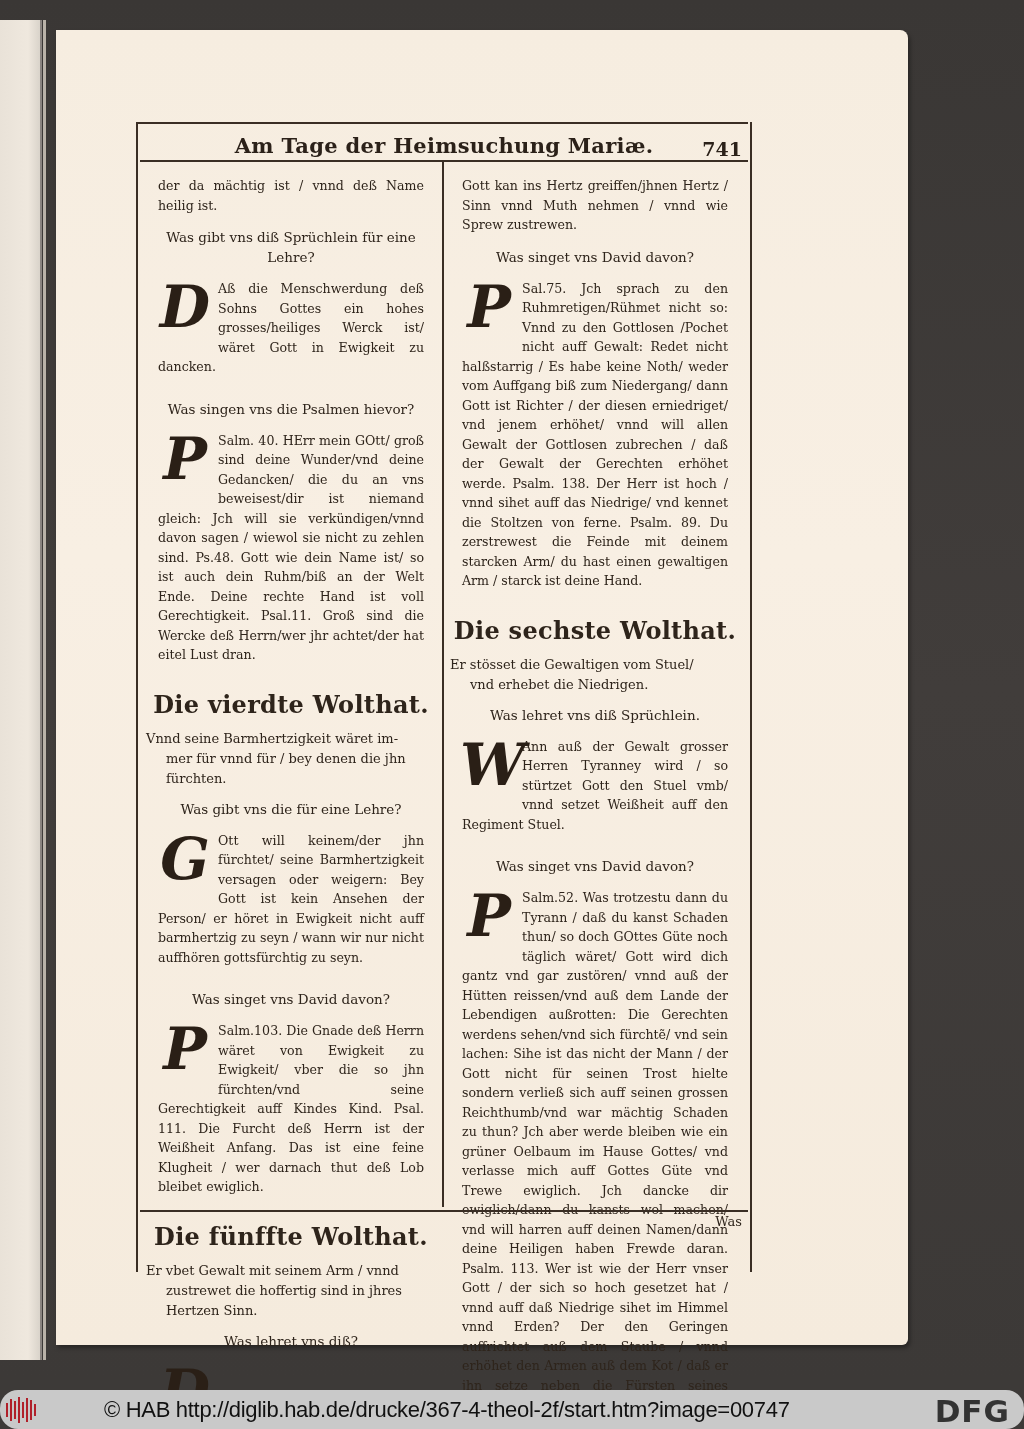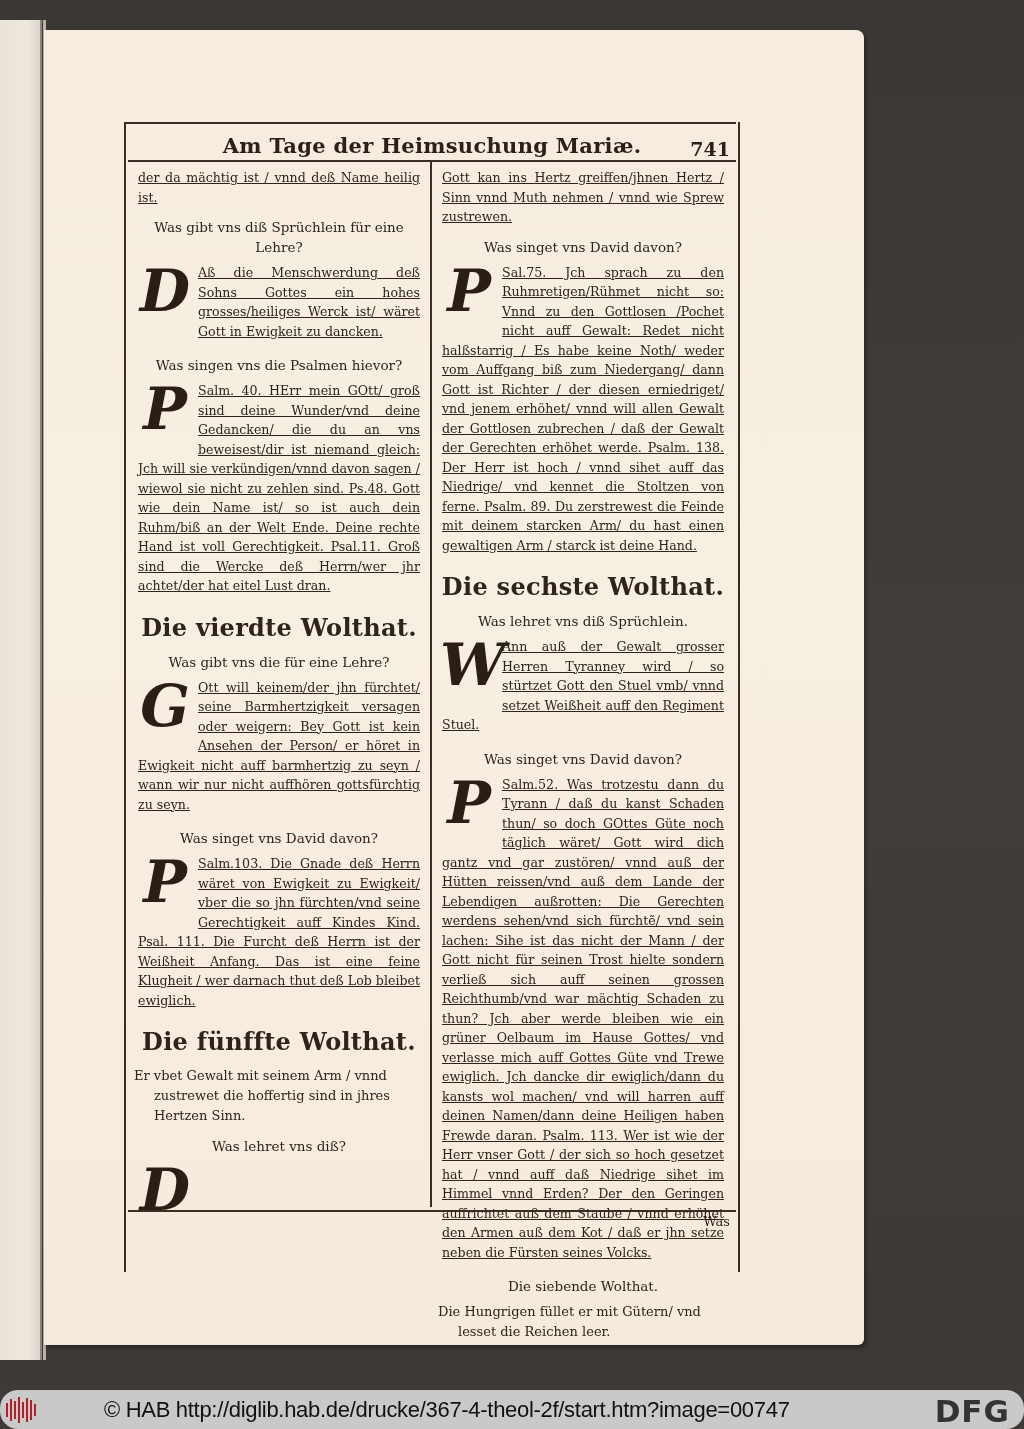--- a/index.html
+++ b/index.html
@@ -15,24 +15,25 @@
     .verso-edge {
       position: absolute; left: 0; top: 20px; width: 40px; height: 1340px;
       background: linear-gradient(90deg, #e9e2d8 0%, #efe8de 70%, #d9d3ca 100%);
       border-right: 2px solid #8a8480;
     }
     .verso-edge::after {
       content: ""; position: absolute; right: -6px; top: 0; width: 3px; height: 100%;
       background: #b9b2a8;
     }
     .page {
-      position: absolute; left: 44px; top: 30px; width: 820px; height: 1315px;
+      position: absolute; left: 56px; top: 30px; width: 820px; height: 1315px;
       background: linear-gradient(180deg, #f6ede0 0%, #f8efe3 40%, #f5ebdd 100%);
       border-radius: 0 8px 6px 0;
       box-shadow: 2px 3px 4px rgba(0,0,0,0.35);
+      padding-left: 32px;
     }
     .frame {
       position: absolute; left: 72px; top: 92px; width: 620px; height: 1150px;
     }
     .frame .rule-top {
       position: absolute; left: 10px; right: 0; top: 0; height: 2px; background: #3a2e24;
     }
     .frame .rule-left {
       position: absolute; left: 8px; top: 0; bottom: 0; width: 2px; background: #3a2e24;
     }
@@ -54,21 +55,21 @@
     }
     .columns {
       position: absolute; left: 12px; right: 0; top: 40px; height: 1045px;
       display: flex;
     }
     .col {
       position: relative; width: 290px; padding: 2px 6px 0 6px;
       color: #2e241b; font-size: 12.6px; line-height: 19.5px;
     }
     .col.left { border-right: 2px solid #3a2e24; }
-    .col p { margin: 4px; text-align: justify; text-decoration: underline; }
+    .col p { margin: 12px; text-align: justify; }
     .heading {
       text-align: center; font-size: 13.5px; line-height: 20px; margin: 10px 0 6px 0;
     }
     .section-title {
       text-align: center; font-weight: bold; font-size: 24px; line-height: 24px;
       margin: 16px 0 12px 0; letter-spacing: 0.3px;
     }
     .verse {
       text-align: left; font-size: 13px; line-height: 20px;
       padding-left: 0; margin: 4px 0 8px 0;
@@ -133,20 +134,24 @@
             <span>Aß die Menschwerdung deß Sohns Gottes ein hohes grosses/heiliges Werck ist/ wäret Gott in Ewigkeit zu dancken.</span>
           </p>
           <div class="clear"></div>
           <div class="heading">Was singen vns die Psalmen hievor?</div>
           <p>
             <span class="drop">P</span>
             <span>Salm. 40. HErr mein GOtt/ groß sind deine Wunder/vnd deine Gedancken/ die du an vns beweisest/dir ist niemand gleich: Jch will sie verkündigen/vnnd davon sagen / wiewol sie nicht zu zehlen sind. Ps.48. Gott wie dein Name ist/ so ist auch dein Ruhm/biß an der Welt Ende. Deine rechte Hand ist voll Gerechtigkeit. Psal.11. Groß sind die Wercke deß Herrn/wer jhr achtet/der hat eitel Lust dran.</span>
           </p>
           <div class="clear"></div>
           <div class="section-title">Die vierdte Wolthat.</div>
+          <div class="verse">
+            <span>Vnnd seine Barmhertzigkeit wäret im-</span>
+            <span class="cont">mer für vnnd für / bey denen die jhn fürchten.</span>
+          </div>
           <div class="heading">Was gibt vns die für eine Lehre?</div>
           <p>
             <span class="drop">G</span>
             <span>Ott will keinem/der jhn fürchtet/ seine Barmhertzigkeit versagen oder weigern: Bey Gott ist kein Ansehen der Person/ er höret in Ewigkeit nicht auff barmhertzig zu seyn / wann wir nur nicht auffhören gottsfürchtig zu seyn.</span>
           </p>
           <div class="clear"></div>
           <div class="heading">Was singet vns David davon?</div>
           <p>
             <span class="drop">P</span>
             <span>Salm.103. Die Gnade deß Herrn wäret von Ewigkeit zu Ewigkeit/ vber die so jhn fürchten/vnd seine Gerechtigkeit auff Kindes Kind. Psal. 111. Die Furcht deß Herrn ist der Weißheit Anfang. Das ist eine feine Klugheit / wer darnach thut deß Lob bleibet ewiglich.</span>
@@ -165,20 +170,24 @@
 
         <div class="col right">
           <p>Gott kan ins Hertz greiffen/jhnen Hertz / Sinn vnnd Muth nehmen / vnnd wie Sprew zustrewen.</p>
           <div class="heading">Was singet vns David davon?</div>
           <p>
             <span class="drop">P</span>
             <span>Sal.75. Jch sprach zu den Ruhmretigen/Rühmet nicht so: Vnnd zu den Gottlosen /Pochet nicht auff Gewalt: Redet nicht halßstarrig / Es habe keine Noth/ weder vom Auffgang biß zum Niedergang/ dann Gott ist Richter / der diesen erniedriget/ vnd jenem erhöhet/ vnnd will allen Gewalt der Gottlosen zubrechen / daß der Gewalt der Gerechten erhöhet werde. Psalm. 138. Der Herr ist hoch / vnnd sihet auff das Niedrige/ vnd kennet die Stoltzen von ferne. Psalm. 89. Du zerstrewest die Feinde mit deinem starcken Arm/ du hast einen gewaltigen Arm / starck ist deine Hand.</span>
           </p>
           <div class="clear"></div>
           <div class="section-title">Die sechste Wolthat.</div>
+          <div class="verse">
+            <span>Er stösset die Gewaltigen vom Stuel/</span>
+            <span class="cont">vnd erhebet die Niedrigen.</span>
+          </div>
           <div class="heading">Was lehret vns diß Sprüchlein.</div>
           <p>
             <span class="drop">W</span>
             <span>Ann auß der Gewalt grosser Herren Tyranney wird / so stürtzet Gott den Stuel vmb/ vnnd setzet Weißheit auff den Regiment Stuel.</span>
           </p>
           <div class="clear"></div>
           <div class="heading">Was singet vns David davon?</div>
           <p>
             <span class="drop">P</span>
             <span>Salm.52. Was trotzestu dann du Tyrann / daß du kanst Schaden thun/ so doch GOttes Güte noch täglich wäret/ Gott wird dich gantz vnd gar zustören/ vnnd auß der Hütten reissen/vnd auß dem Lande der Lebendigen außrotten: Die Gerechten werdens sehen/vnd sich fürchtẽ/ vnd sein lachen: Sihe ist das nicht der Mann / der Gott nicht für seinen Trost hielte sondern verließ sich auff seinen grossen Reichthumb/vnd war mächtig Schaden zu thun? Jch aber werde bleiben wie ein grüner Oelbaum im Hause Gottes/ vnd verlasse mich auff Gottes Güte vnd Trewe ewiglich. Jch dancke dir ewiglich/dann du kansts wol machen/ vnd will harren auff deinen Namen/dann deine Heiligen haben Frewde daran. Psalm. 113. Wer ist wie der Herr vnser Gott / der sich so hoch gesetzet hat / vnnd auff daß Niedrige sihet im Himmel vnnd Erden? Der den Geringen auffrichtet auß dem Staube / vnnd erhöhet den Armen auß dem Kot / daß er jhn setze neben die Fürsten seines Volcks.</span>

